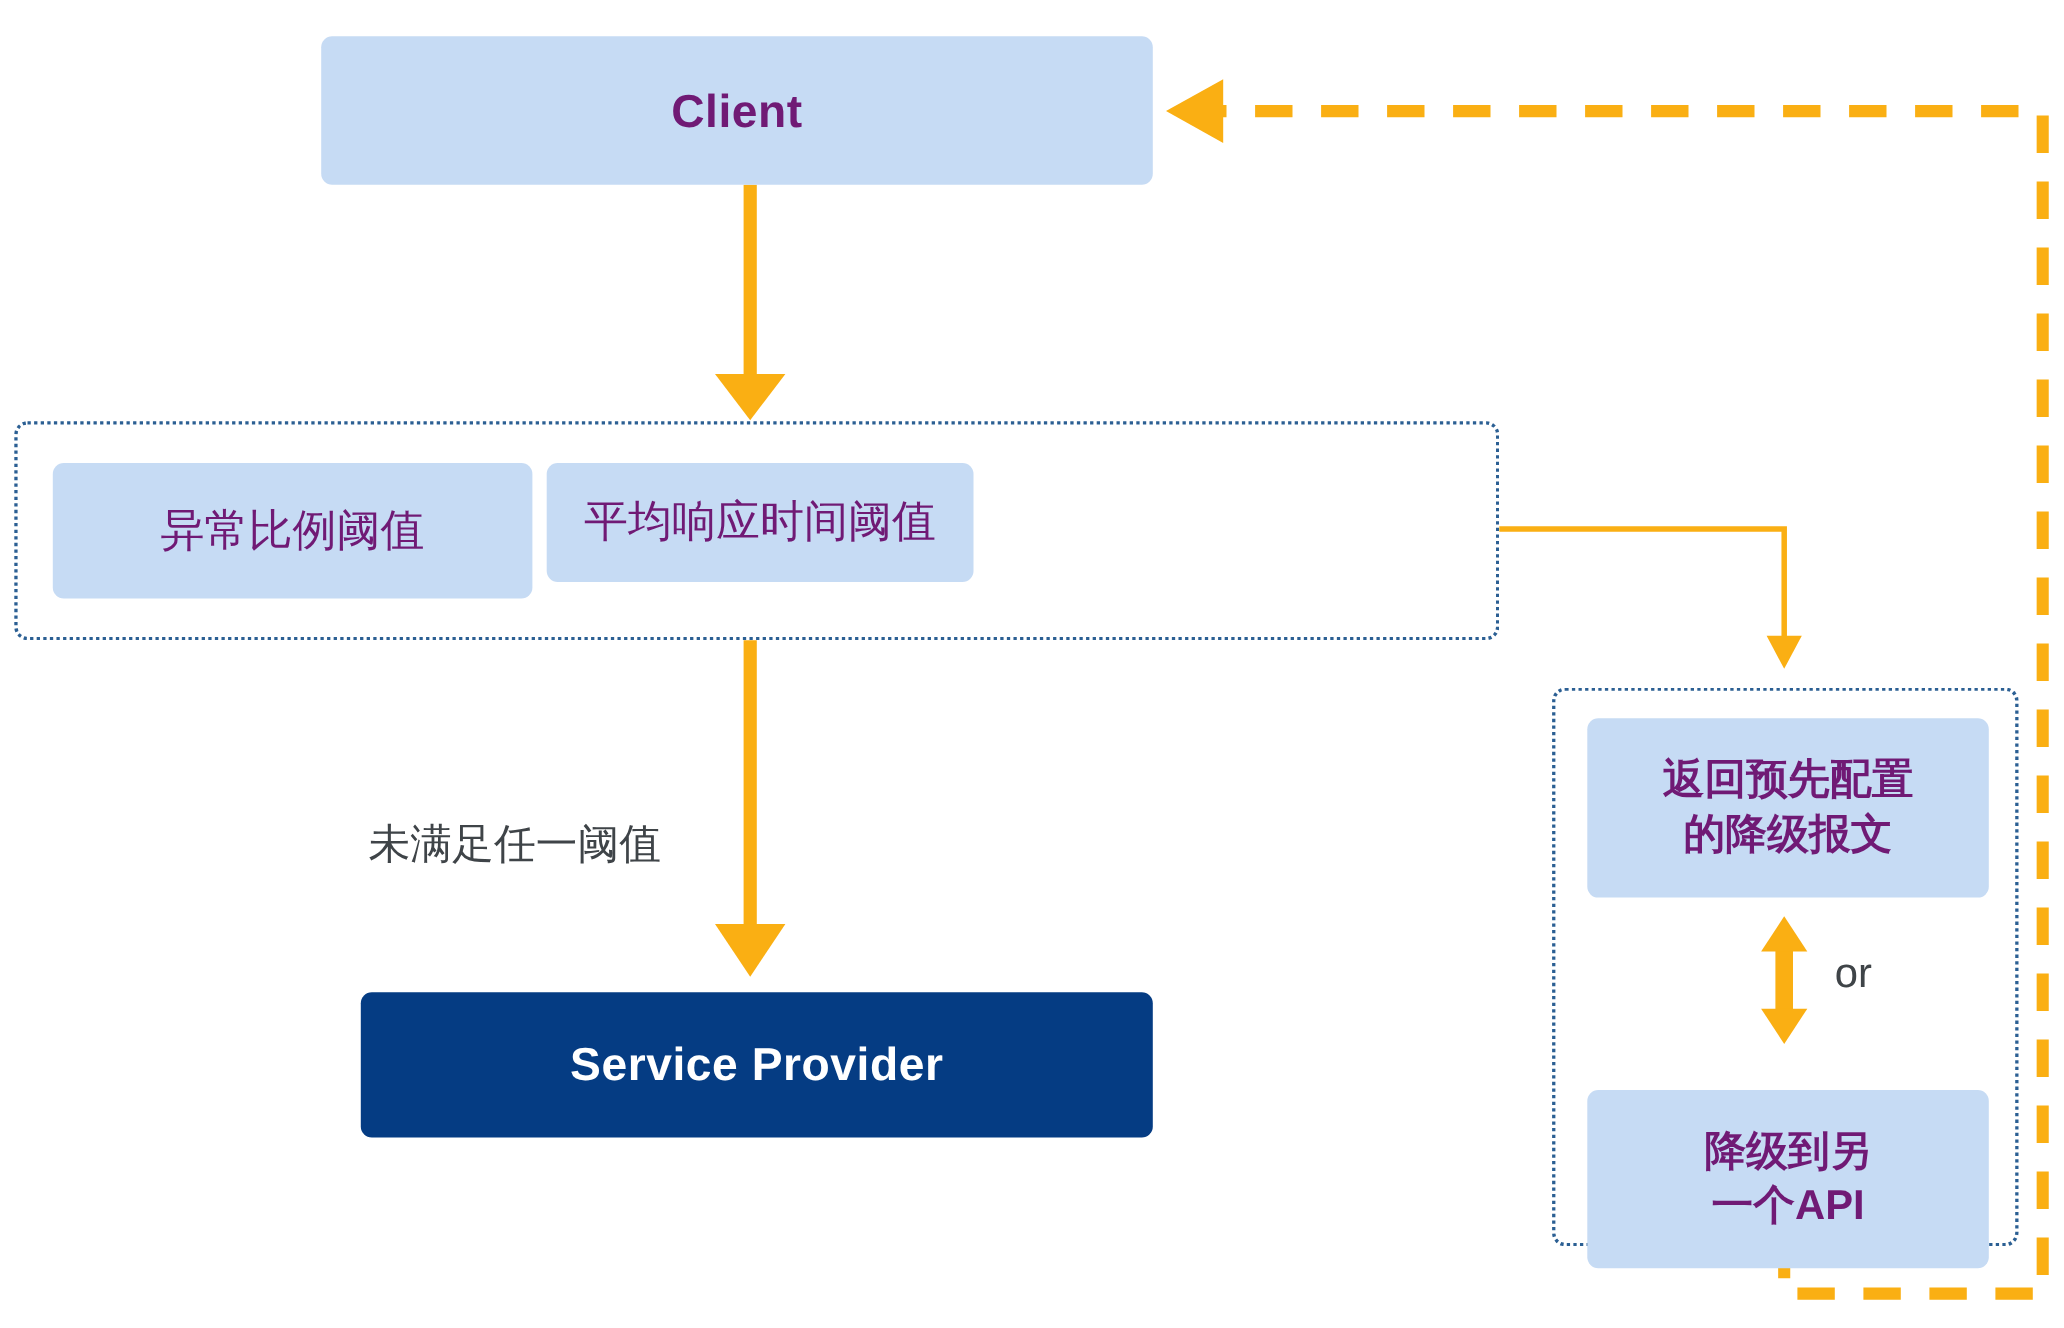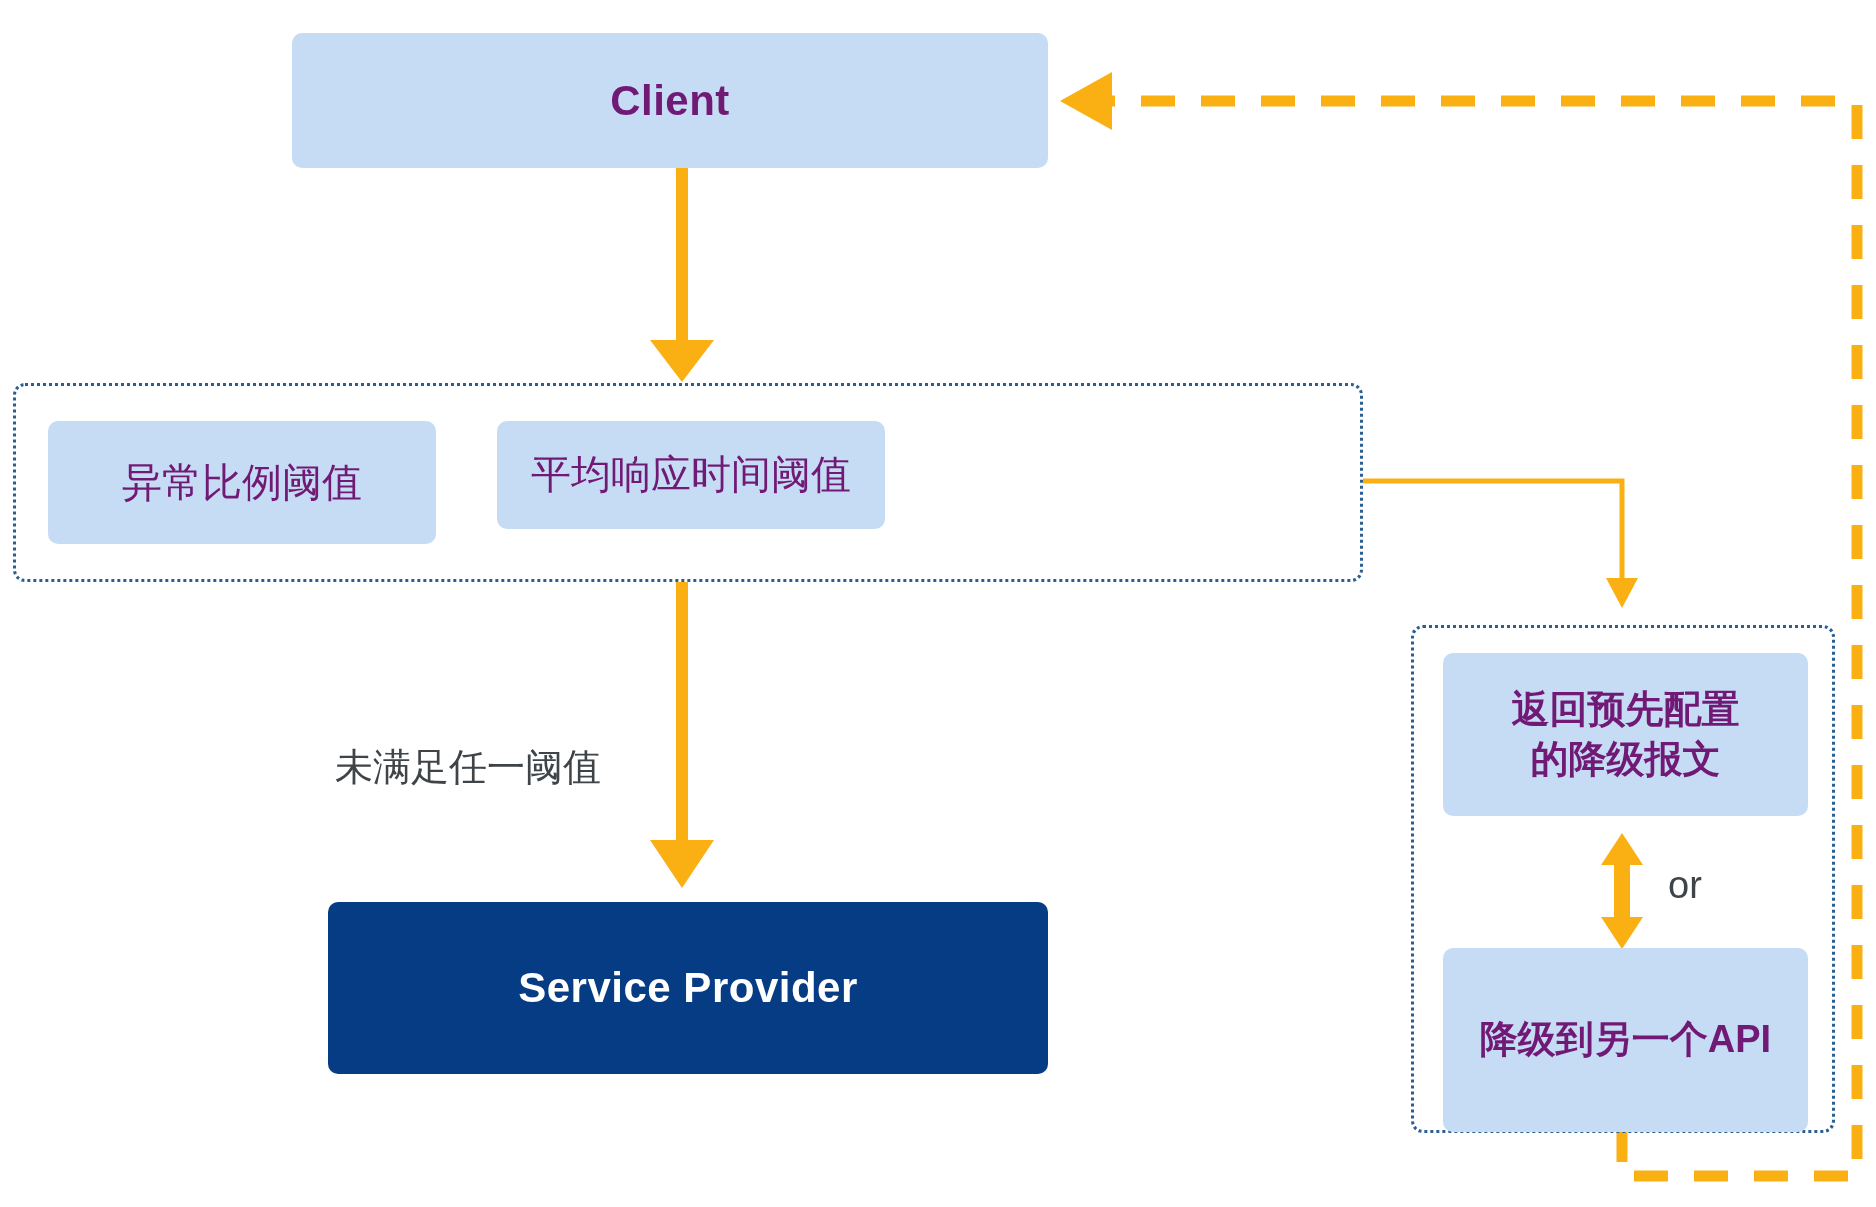--- a/index.html
+++ b/index.html
@@ -115,43 +115,43 @@
       <polygon points="1060,101 1112,72 1112,130" fill="#faaf13"></polygon>
     </g>
   </svg>
 
   <div class="node node-light node-title-en" style="left:292px; top:33px; width:756px; height:135px;">
     <span>Client</span>
   </div>
 
   <div class="dotted-group" style="left:13px; top:383px; width:1350px; height:199px;"></div>
 
-  <div class="node node-light node-cn" style="left:48px; top:421px; width:388px; height:123px;">
+  <div class="node node-light node-cn" style="left:48px; top:421px; width:436px; height:123px;">
     <span>异常比例阈值</span>
   </div>
 
   <div class="node node-light node-cn" style="left:497px; top:421px; width:388px; height:108px;">
     <span>平均响应时间阈值</span>
   </div>
 
 
 
   <div class="edge-label" style="left:335px; top:742px;">未满足任一阈值</div>
 
   <div class="or-label" style="left:1668px; top:864px;">or</div>
 
-  <div class="node node-dark node-title-en" style="left:328px; top:902px; width:720px; height:172px;">
+  <div class="node node-dark node-title-en" style="left:328px; top:902px; width:720px; height:132px;">
     <span>Service Provider</span>
   </div>
 
   <div class="dotted-group" style="left:1411px; top:625px; width:424px; height:508px;"></div>
 
   <div class="node node-light node-cn-sm" style="left:1443px; top:653px; width:365px; height:163px; flex-direction:column;">
     <span>返回预先配置</span>
     <span>的降级报文</span>
   </div>
 
-  <div class="node node-light node-cn-sm" style="left:1443px; top:948px; width:365px; height:184px; flex-direction:row;">
+  <div class="node node-light node-cn-sm" style="left:1443px; top:991px; width:365px; height:162px; flex-direction:column;">
     <span>降级到另</span>
     <span>一个API</span>
   </div>
 
 </div>
 
 </body></html>

